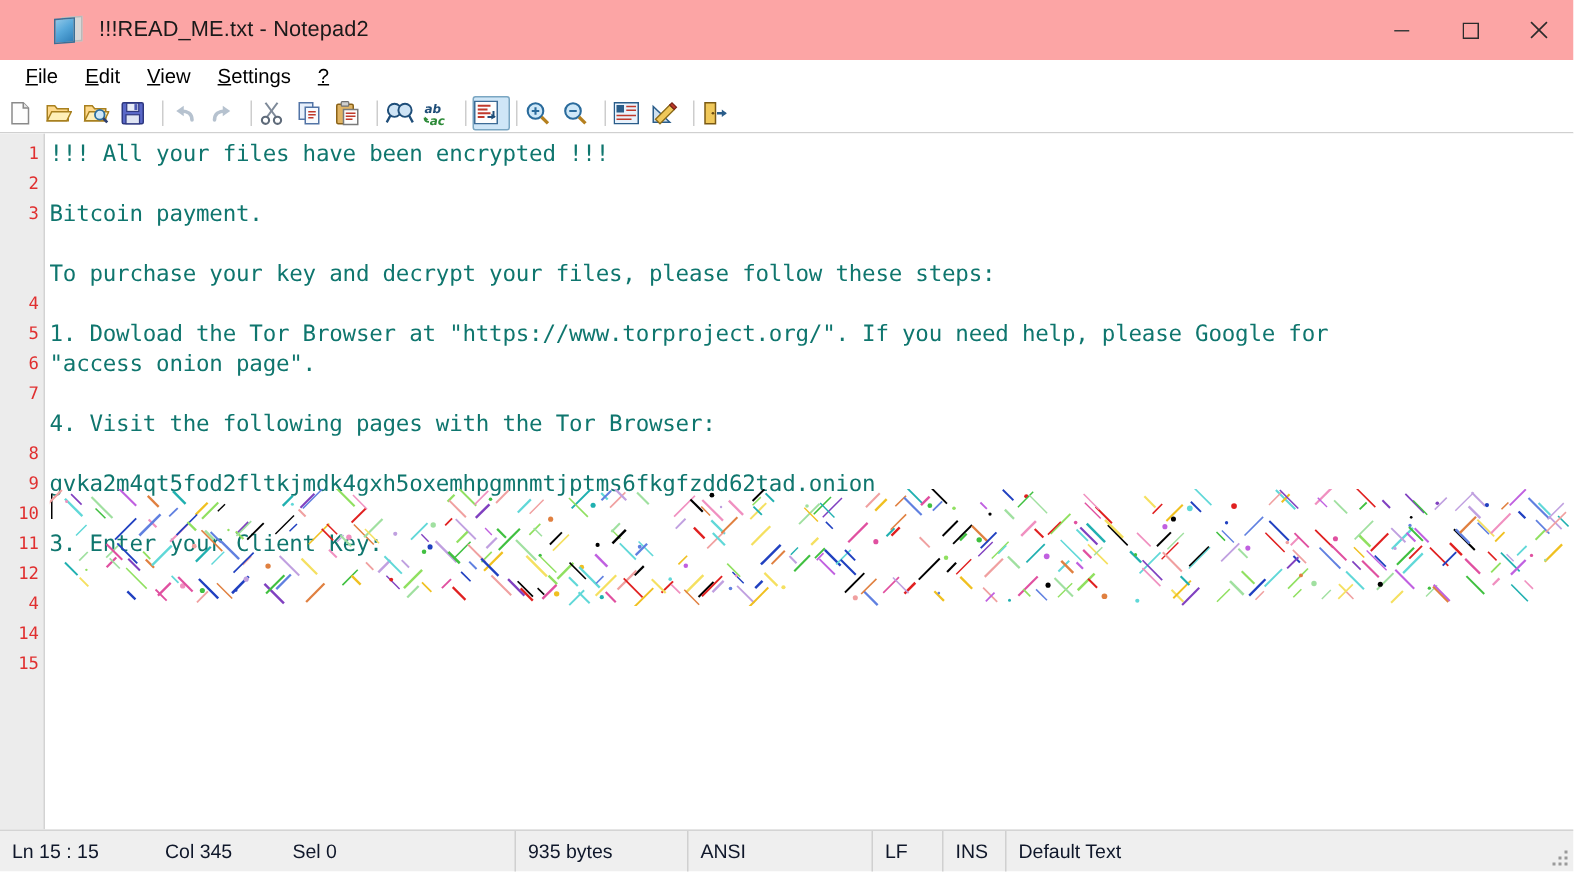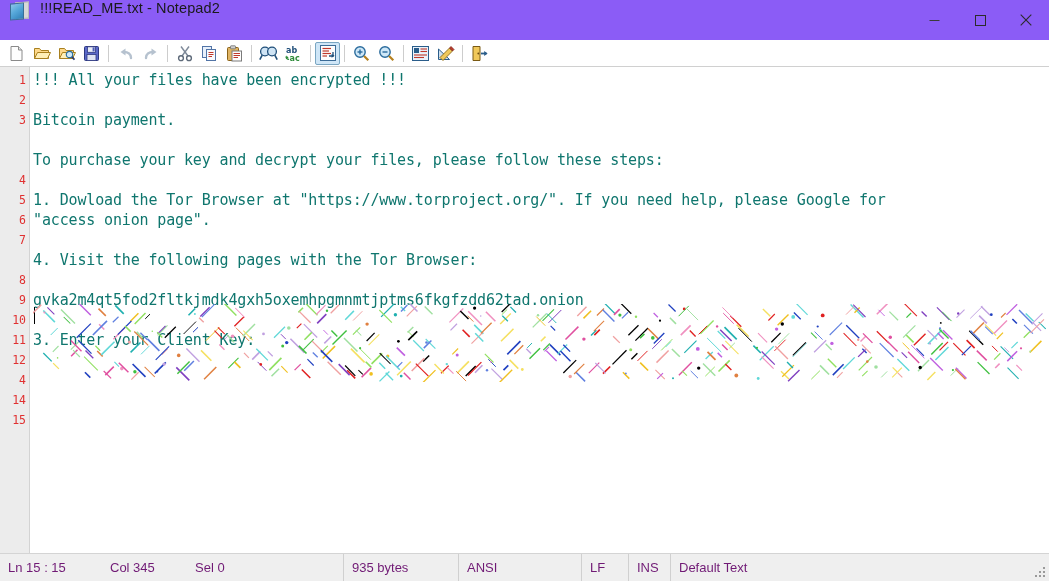--- a/index.html
+++ b/index.html
@@ -13,23 +13,24 @@
   #app {
     width: 1049px; height: 581px;
     position: relative;
     display: flex; flex-direction: column;
     background: #ffffff;
   }
 
   
   .titlebar {
     height: 40px; flex: 0 0 40px;
-    background: #8b5cf6;
-    display: flex; 
+    background: #fca5a5;
+    display: flex; align-items: center;
     position: relative;
+    padding-left: 26px;
   }
   .title-icon {
     width: 22px; height: 22px;
     margin-left: 9px; margin-right: 9px;
     position: relative;
     flex: 0 0 22px;
   }
   .title-icon .pg-back {
     position: absolute; left: 6px; top: 2px;
     width: 14px; height: 17px;
@@ -77,24 +78,25 @@
   
   .toolbar {
     height: 27px; flex: 0 0 27px;
     background: #ffffff;
     display: flex; align-items: center;
     padding-left: 4px;
     border-bottom: 1px solid #d0d0d0;
   }
   .tb-btn {
     width: 25px; height: 23px;
-    display: flex; align-items: center; justify-content: center;
+    display: flex; align-items: center; 
     border: 1px solid transparent;
     border-radius: 2px;
     flex: 0 0 25px;
+    font-style: italic;
   }
   .tb-btn.active {
     background: #cfe6f7;
     border: 1px solid #7aa6c2;
   }
   .tb-sep {
     width: 1px; height: 17px;
     background: #cdcdcd;
     margin: 0 4px;
     flex: 0 0 1px;
@@ -155,21 +157,21 @@
 
   
   .statusbar {
     height: 28px; flex: 0 0 28px;
     background: #efefef;
     border-top: 1px solid #d4d4d4;
     display: flex; align-items: center;
     position: relative;
   }
   .sb-cell {
-    font-size: 13px; color: #701a75;
+    font-size: 13px; color: #0f172a;
     white-space: nowrap;
     height: 28px;
     display: flex; align-items: center;
     padding-left: 8px;
   }
   .sb-sep {
     width: 1px; height: 28px;
     background: #d0d0d0;
     flex: 0 0 1px;
   }
@@ -208,20 +210,27 @@
       </div>
       <div class="winbtn close">
         <svg width="12" height="12" viewBox="0 0 12 12">
             <line x1="0.7" y1="0.7" x2="11.3" y2="11.3" stroke="#2b2b2b" stroke-width="1.1"></line>
             <line x1="11.3" y1="0.7" x2="0.7" y2="11.3" stroke="#2b2b2b" stroke-width="1.1"></line>
           </svg>
       </div>
     </div>
   </div>
 
+  <div class="menubar">
+    <div class="menu-item"><u>F</u><span>ile</span></div>
+    <div class="menu-item"><u>E</u><span>dit</span></div>
+    <div class="menu-item"><u>V</u><span>iew</span></div>
+    <div class="menu-item"><u>S</u><span>ettings</span></div>
+    <div class="menu-item"><u>?</u></div>
+  </div>
 
   <div class="toolbar">
 
     <div class="tb-btn">
       <svg width="17" height="17" viewBox="0 0 17 17">
         <path d="M3 1.5h7.5L14 5v10.5H3z" fill="#fdfdfd" stroke="#8a8a8a" stroke-width="1"></path>
         <path d="M10.5 1.5V5H14" fill="#e4e4e4" stroke="#8a8a8a" stroke-width="1"></path>
       </svg>
     </div>
 

